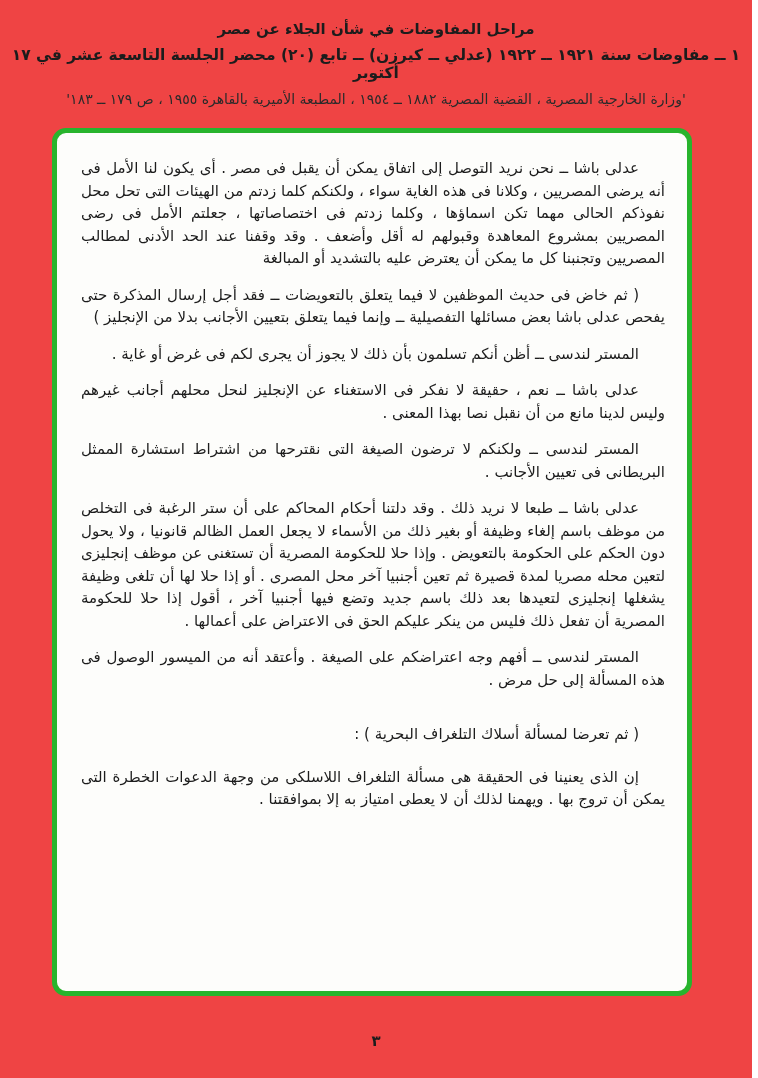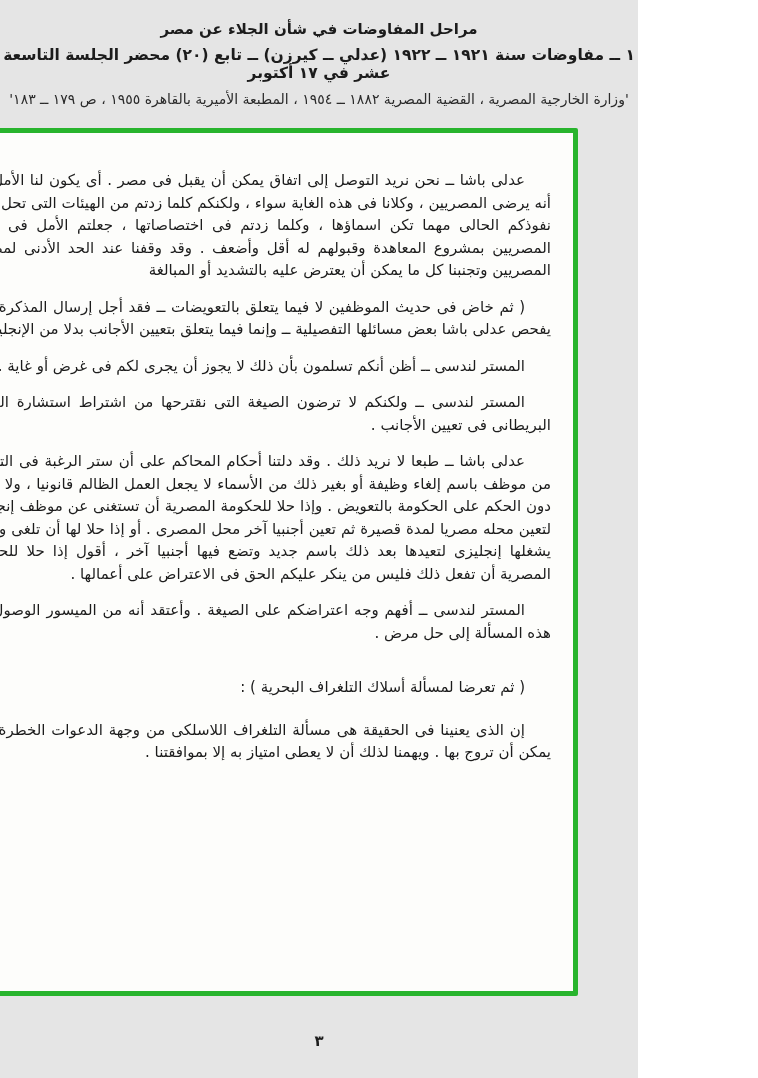--- a/index.html
+++ b/index.html
@@ -2,23 +2,23 @@
 <html lang="ar"><head>
 <meta charset="utf-8">
 <style>
   html, body {
     margin: 0;
     padding: 0;
     background: #ffffff;
   }
   .page {
     position: relative;
-    width: 638px;
+    width: 752px;
     height: 1078px;
-    background: #e5e5e5;
+    background: #ef4444;
     overflow: hidden;
     direction: rtl;
     font-family: "DejaVu Sans", sans-serif;
     color: #1c1c1c;
   }
   .doc-header {
     padding-top: 20px;
     text-align: center;
   }
   .doc-title {
@@ -37,22 +37,22 @@
     color: #2a2a2a;
   }
   .text-frame {
     box-sizing: border-box;
     position: absolute;
     top: 128px;
     right: 60px;
     width: 640px;
     height: 868px;
     border: 5px solid #28b42d;
-    border-radius: 2px;
-    padding: 36px 22px 16px 24px;
+    border-radius: 14px;
+    padding: 24px 22px 16px 24px;
     overflow: hidden;
     background: #fdfdfb;
   }
   .para {
     margin: 0 0 14px 0;
     font-size: 15px;
     line-height: 22.5px;
     text-align: justify;
     text-indent: 26px;
   }
@@ -80,20 +80,21 @@
   <header class="doc-header">
     <div class="doc-title">مراحل المفاوضات في شأن الجلاء عن مصر</div>
     <div class="doc-subtitle">١ ــ مفاوضات سنة ١٩٢١ ــ ١٩٢٢ (عدلي ــ كيرزن) ــ تابع (٢٠) محضر الجلسة التاسعة عشر  في ١٧ أكتوبر</div>
     <div class="doc-source">'وزارة الخارجية المصرية ، القضية المصرية ١٨٨٢ ــ ١٩٥٤ ، المطبعة الأميرية بالقاهرة ١٩٥٥ ، ص ١٧٩ ــ ١٨٣'</div>
   </header>
 
   <div class="text-frame" style="border-color: rgb(40, 180, 45);">
     <p class="para">عدلى باشا ــ نحن نريد التوصل إلى اتفاق يمكن أن يقبل فى مصر .  أى يكون لنا الأمل فى أنه يرضى المصريين ، وكلانا فى هذه الغاية سواء ، ولكنكم كلما زدتم من الهيئات التى تحل محل نفوذكم الحالى مهما تكن اسماؤها ، وكلما زدتم فى اختصاصاتها ، جعلتم الأمل فى رضى المصريين بمشروع المعاهدة وقبولهم له أقل وأضعف .  وقد وقفنا عند الحد الأدنى لمطالب المصريين وتجنبنا كل ما يمكن أن يعترض عليه بالتشديد أو المبالغة</p>
     <p class="para">( ثم خاض فى حديث الموظفين لا فيما يتعلق بالتعويضات ــ فقد أجل إرسال المذكرة حتى يفحص عدلى باشا بعض مسائلها التفصيلية ــ وإنما فيما يتعلق بتعيين الأجانب بدلا من الإنجليز )</p>
     <p class="para">المستر لندسى ــ أظن أنكم تسلمون بأن ذلك لا يجوز أن يجرى لكم فى غرض أو غاية .</p>
+    <p class="para">عدلى باشا ــ نعم ، حقيقة لا نفكر فى الاستغناء عن الإنجليز لنحل محلهم أجانب غيرهم وليس لدينا مانع من أن نقبل نصا بهذا المعنى .</p>
     <p class="para">المستر لندسى ــ ولكنكم لا ترضون الصيغة التى نقترحها من اشتراط استشارة الممثل البريطانى فى تعيين الأجانب .</p>
     <p class="para">عدلى باشا ــ طبعا لا نريد ذلك . وقد دلتنا أحكام المحاكم على أن ستر الرغبة فى التخلص من موظف باسم إلغاء وظيفة أو بغير ذلك من الأسماء لا يجعل العمل الظالم قانونيا ، ولا يحول دون الحكم على الحكومة بالتعويض .  وإذا حلا للحكومة المصرية أن تستغنى عن موظف إنجليزى لتعين محله مصريا لمدة قصيرة ثم تعين أجنبيا آخر محل المصرى .  أو إذا حلا لها أن تلغى وظيفة يشغلها إنجليزى لتعيدها بعد ذلك باسم جديد وتضع فيها أجنبيا آخر ،  أقول إذا حلا للحكومة المصرية أن تفعل ذلك فليس من ينكر عليكم الحق فى الاعتراض على أعمالها .</p>
     <p class="para">المستر لندسى ــ أفهم وجه اعتراضكم على الصيغة .  وأعتقد أنه من الميسور الوصول فى هذه المسألة إلى حل مرض .</p>
     <p class="para stage-note">( ثم تعرضا لمسألة أسلاك التلغراف البحرية ) :</p>
     <p class="para">إن الذى يعنينا فى الحقيقة هى مسألة التلغراف اللاسلكى من وجهة الدعوات الخطرة التى يمكن أن تروج بها .  ويهمنا لذلك أن لا يعطى امتياز به إلا بموافقتنا .</p>
   </div>
 
   <div class="page-number">٣</div>
 
 </div>

